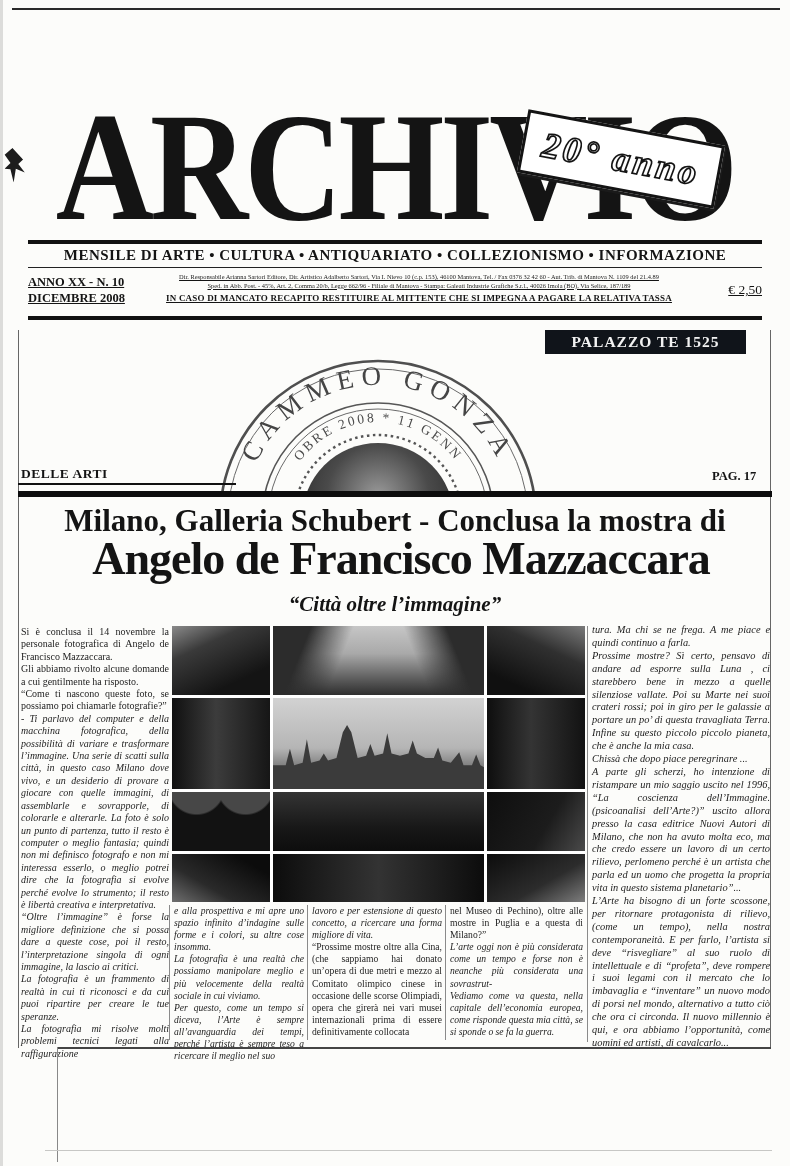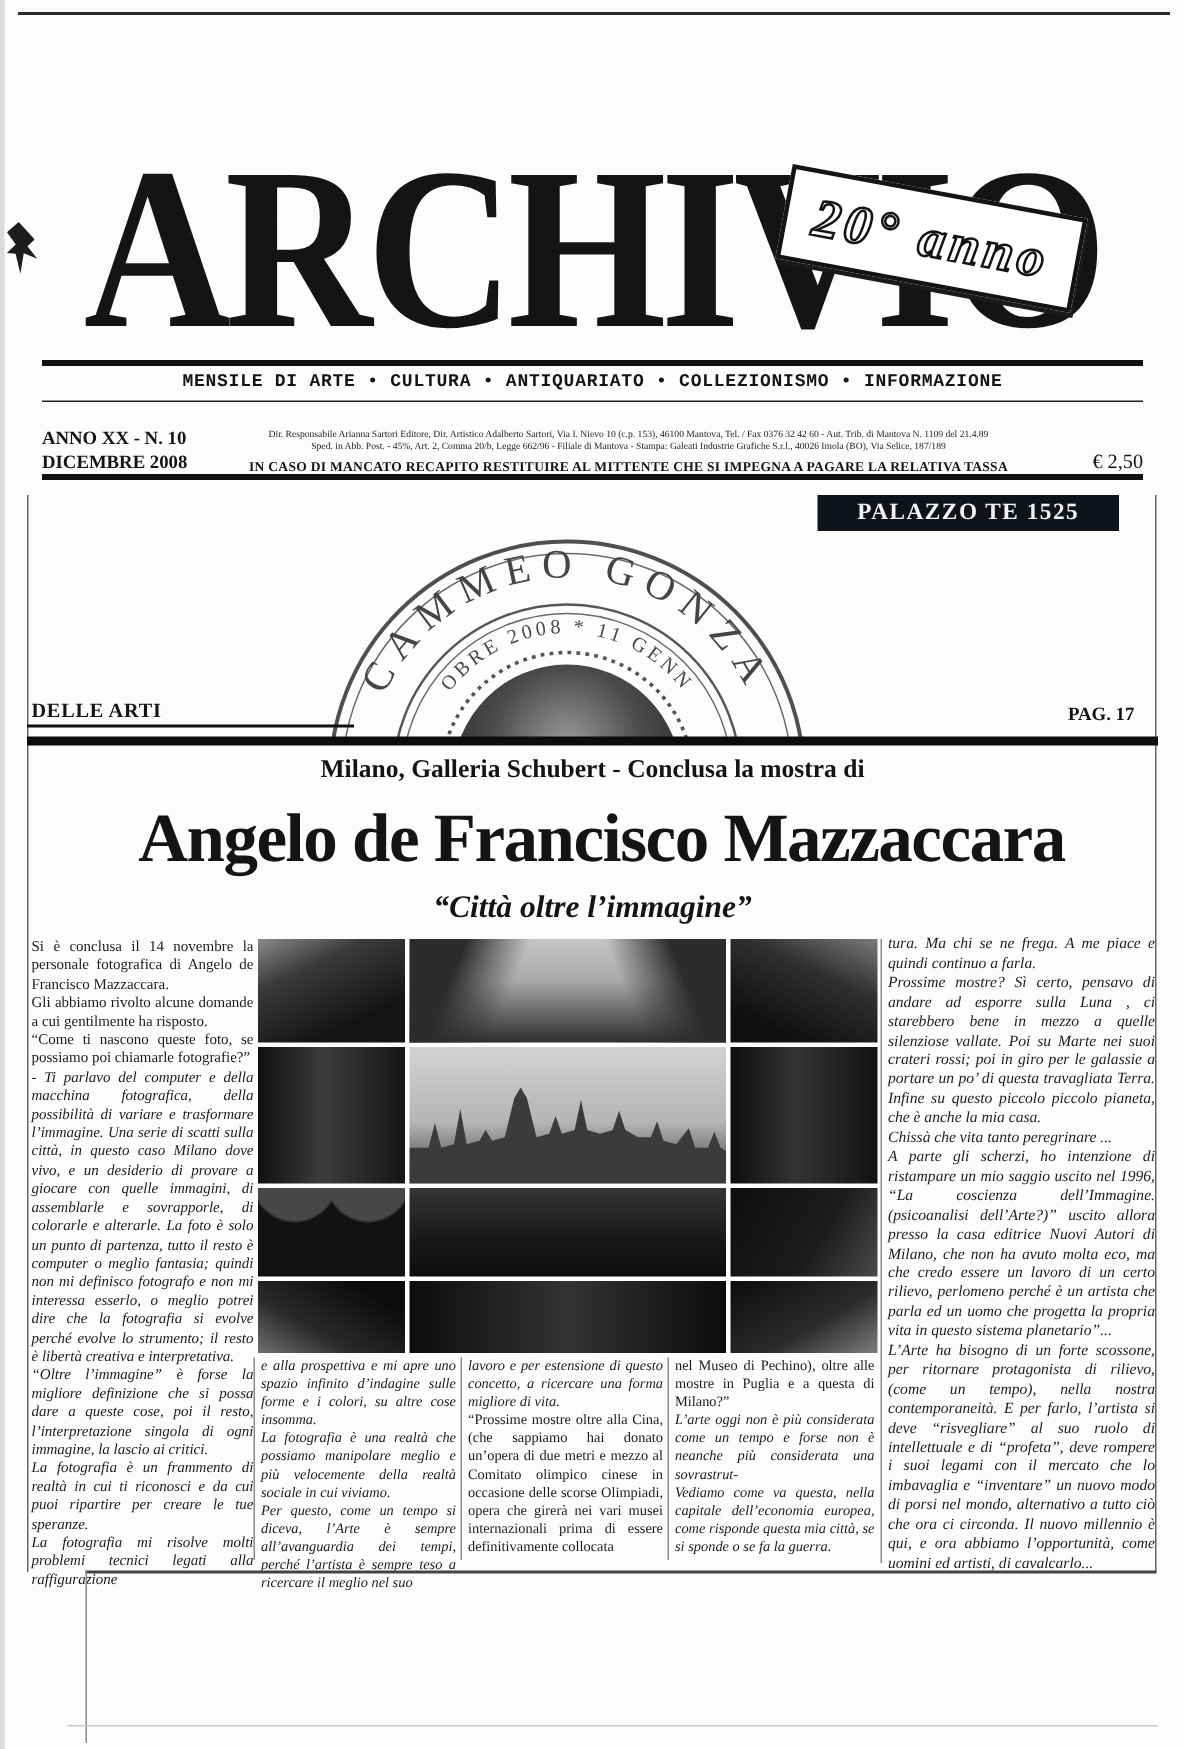--- a/index.html
+++ b/index.html
@@ -19,23 +19,23 @@
     font-size:136px;font-weight:bold;letter-spacing:-4px;line-height:150px;
     transform:scaleY(1.13);transform-origin:top center;white-space:nowrap;}
   .badge{left:521px;top:127px;width:194px;height:58px;background:#ffffff;border:3px solid #141414;
     transform:rotate(10.5deg);display:flex;align-items:center;justify-content:center;z-index:5;
     box-shadow:2px 3px 0 #1a1a1a;}
   .badge span{font-size:36px;font-style:italic;font-weight:bold;letter-spacing:3px;color:#222;}
   @supports (-webkit-text-stroke: 1px black){
     .badge span{color:#fff;-webkit-text-stroke:1.7px #141414;}
   }
   .rule-a{left:28px;right:28px;top:240px;height:4px;background:#111;}
-  .tagline{left:28px;right:28px;top:247px;text-align:center;font-weight:bold;font-size:12px;letter-spacing:.5px;font-family:Liberation Mono, monospace;}
+  .tagline{left:28px;right:28px;top:247px;text-align:center;font-weight:bold;font-size:15px;letter-spacing:.5px;}
   .rule-b{left:28px;right:28px;top:267px;height:1px;background:#222;}
-  .infobar{left:28px;right:28px;top:268px;height:48px;display:flex;align-items:flex-end;}
+  .infobar{left:28px;right:28px;top:268px;height:48px;display:flex;align-items:flex-start;text-decoration:underline;}
   .issue{width:118px;padding-top:6px;font-weight:bold;font-size:12.5px;line-height:16px;}
   .colophon{flex:1;text-align:center;padding-top:5px;}
   .colophon .tiny{font-size:6.4px;line-height:8.6px;color:#222;white-space:nowrap;}
   .colophon .notice{font-size:9px;font-weight:bold;letter-spacing:.2px;margin-top:3px;}
   .price{width:70px;text-align:right;padding-top:14px;font-size:13.5px;}
   .rule-c{left:28px;right:28px;top:316px;height:4px;background:#111;}
 
   
   .palazzo{left:545px;top:330px;width:201px;height:24px;background:#10141a;color:#f2f2f2;
     display:flex;align-items:center;justify-content:center;font-weight:bold;font-size:15.5px;letter-spacing:1px;}
@@ -45,21 +45,21 @@
   .frame-left{left:18px;top:330px;width:1px;height:718px;background:#666;}
   .frame-right{left:770px;top:330px;width:1px;height:718px;background:#666;}
 
   
   .sec-left{left:21px;top:466px;font-size:13.5px;font-weight:bold;letter-spacing:.5px;}
   .sec-underline{left:18px;top:483px;width:218px;height:2px;background:#111;}
   .sec-right{left:712px;top:469px;font-size:12.5px;font-weight:bold;}
   .rule-heavy{left:18px;right:18px;top:491px;height:6px;background:#0d0d0d;}
 
   
-  .kicker{left:0;right:0;top:503px;text-align:center;font-size:17px;font-weight:bold;}
+  .kicker{left:0;right:0;top:503px;text-align:center;font-size:31px;font-weight:bold;}
   .headline{left:0;right:0;top:533px;text-align:center;font-size:46px;font-weight:bold;letter-spacing:-1px;line-height:52px;padding-left:12px;}
   .subhead{left:0;right:0;top:592px;text-align:center;font-size:21px;font-weight:bold;font-style:italic;}
 
   
   .bcol{font-size:10px;line-height:12.4px;text-align:justify;color:#1c1c1c;}
   .bcol p{margin:0;}
   .bcol p.gap{}
   .ital{font-style:italic;}
   .roman{font-style:normal;}
   .col1{left:21px;top:626px;width:148px;}
@@ -213,21 +213,21 @@
 
   <div class="abs bcol col4">
     <p class="roman">nel Museo di Pechino), oltre alle mostre in Puglia e a questa di Milano?”</p>
     <p class="ital">L’arte oggi non è più considerata come un tempo e forse non è neanche più considerata una sovrastrut-</p>
     <p class="ital gap">Vediamo come va questa, nella capitale dell’economia europea, come risponde questa mia città, se si sponde o se fa la guerra.</p>
   </div>
 
   <div class="abs bcol col5">
     <p class="ital">tura. Ma chi se ne frega. A me piace e quindi continuo a farla.</p>
     <p class="ital">Prossime mostre? Sì certo, pensavo di andare ad esporre sulla Luna , ci starebbero bene in mezzo a quelle silenziose vallate. Poi su Marte nei suoi crateri rossi; poi in giro per le galassie a portare un po’ di questa travagliata Terra. Infine su questo piccolo piccolo pianeta, che è anche la mia casa.</p>
-    <p class="ital">Chissà che vita tanto peregrinare ...</p>
+    <p class="ital">Chissà che dopo piace peregrinare ...</p>
     <p class="ital gap">A parte gli scherzi, ho intenzione di ristampare un mio saggio uscito nel 1996, “La coscienza dell’Immagine. (psicoanalisi dell’Arte?)” uscito allora presso la casa editrice Nuovi Autori di Milano, che non ha avuto molta eco, ma che credo essere un lavoro di un certo rilievo, perlomeno perché è un artista che parla ed un uomo che progetta la propria vita in questo sistema planetario”...</p>
     <p class="ital">L’Arte ha bisogno di un forte scossone, per ritornare protagonista di rilievo, (come un tempo), nella nostra contemporaneità. E per farlo, l’artista si deve “risvegliare” al suo ruolo di intellettuale e di “profeta”, deve rompere i suoi legami con il mercato che lo imbavaglia e “inventare” un nuovo modo di porsi nel mondo, alternativo a tutto ciò che ora ci circonda. Il nuovo millennio è qui, e ora abbiamo l’opportunità, come uomini ed artisti, di cavalcarlo...</p>
   </div>
 
   <div class="abs vsep vsep-12"></div>
   <div class="abs vsep vsep-23"></div>
   <div class="abs vsep vsep-34"></div>
   <div class="abs vsep vsep-45"></div>
   <div class="abs rule-foot"></div>
   <div class="abs vline-foot"></div>

